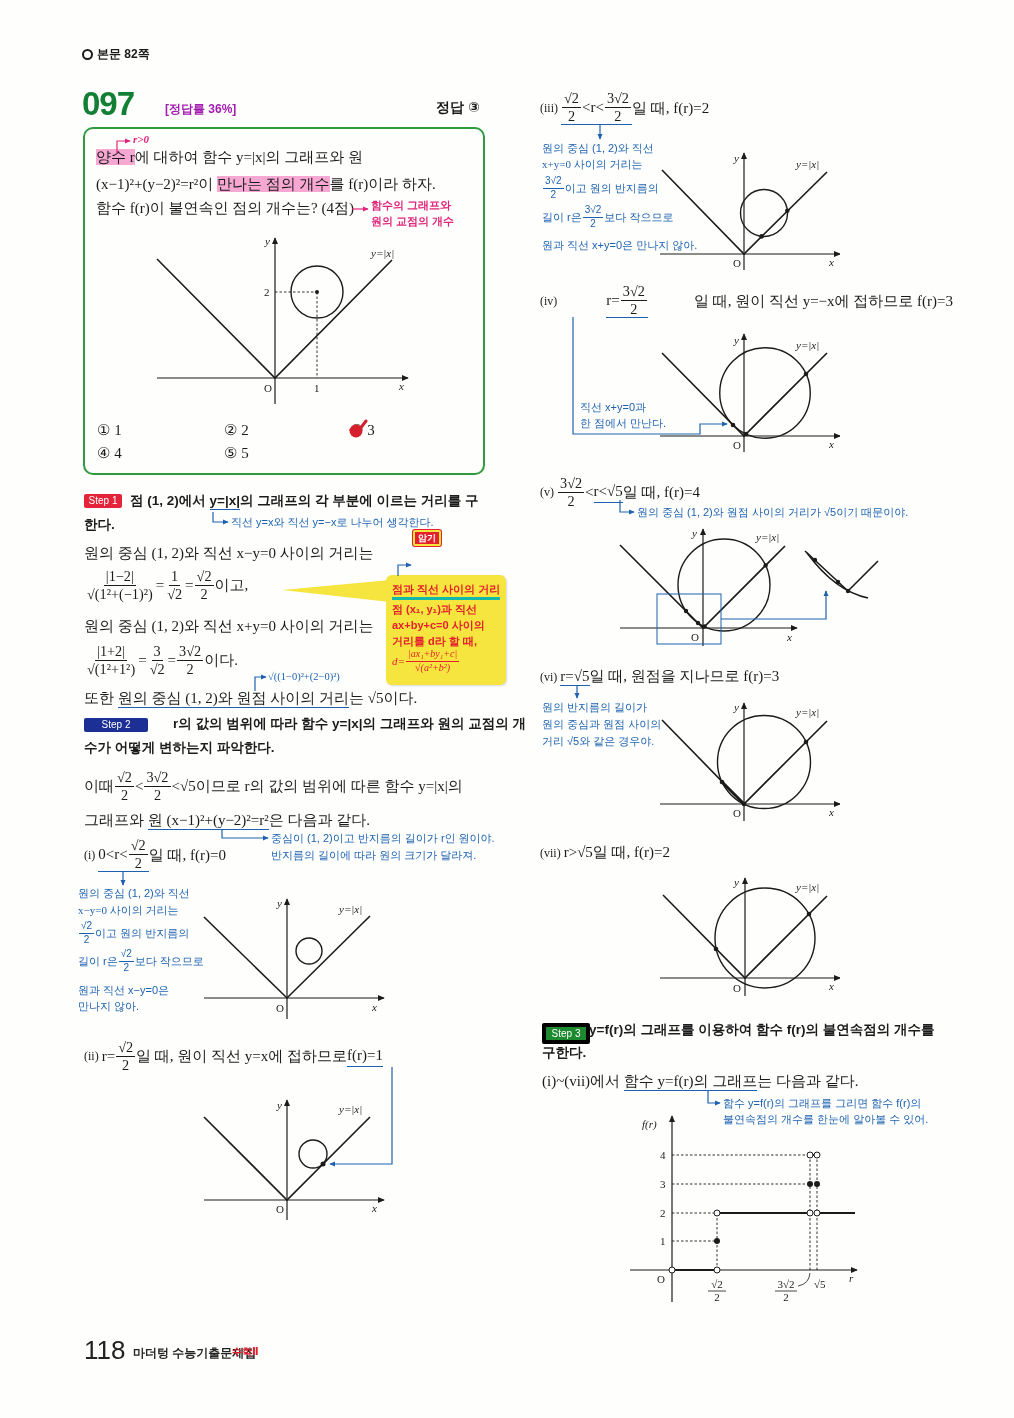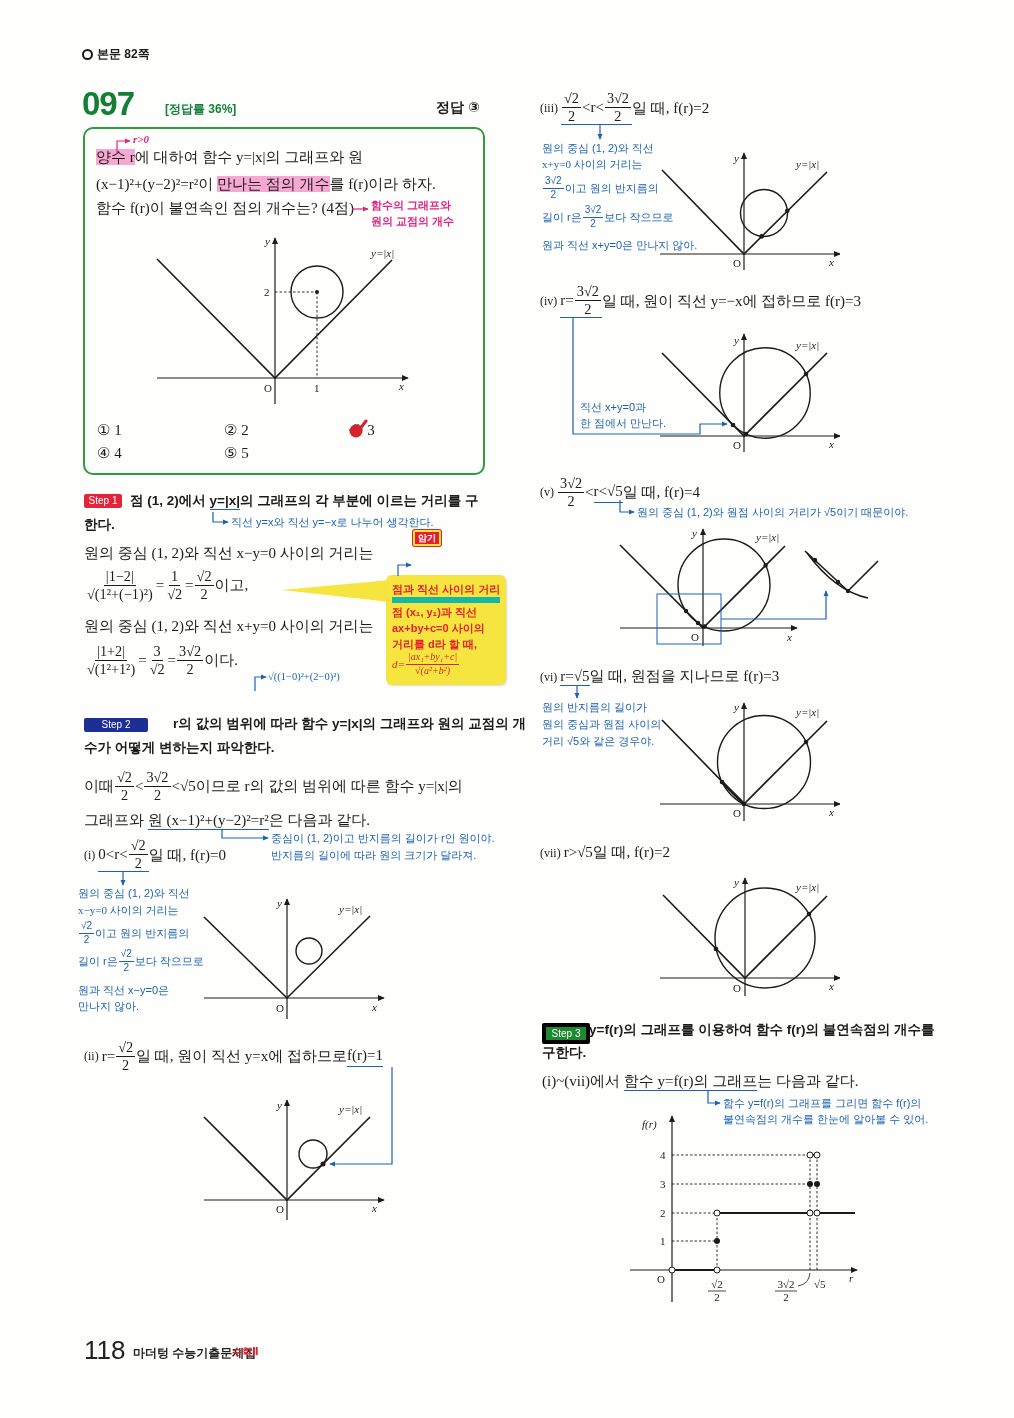--- a/index.html
+++ b/index.html
@@ -13,31 +13,31 @@
   .frac{display:inline-flex;flex-direction:column;align-items:center;vertical-align:middle;line-height:1.05;margin:0 1px;font-size:0.95em;}
   .frac>.num{border-bottom:1px solid currentColor;padding:0 2px 1px;}
   .frac>.den{padding:1px 2px 0;}
   .note{font-family:"Liberation Sans","DejaVu Sans",sans-serif;font-size:11px;line-height:15px;color:#1d62b0;}
   .note .frac{font-size:10px;}
   .note-pink{font-family:"Liberation Sans","DejaVu Sans",sans-serif;font-size:11px;line-height:15px;color:#e0257a;font-weight:bold;}
   .u-blue{border-bottom:1.5px solid #1d62b0;padding-bottom:1px;}
   .hl{background:#f7a8d2;}
   .hdr-icon{width:7px;height:7px;border:2.5px solid #1b1b1b;border-radius:50%;}
   .prob-num{font-size:33px;font-weight:bold;color:#127f34;letter-spacing:-1px;line-height:36px;}
-  .acc{font-size:12px;font-weight:bold;color:#15803d;padding-left:24px;}
+  .acc{font-size:12px;font-weight:bold;color:#a21caf;padding-left:24px;}
   .problem-box{border:2px solid #2f9a3e;border-radius:10px;}
   .badge{font-family:"Liberation Sans","DejaVu Sans",sans-serif;font-size:10px;line-height:14px;color:#fff;text-align:center;border-radius:2px;}
   .b1{background:#e42438;}
   .b2{background:#1b2f95;}
   .b3{background:#1d8a30;border:4px solid #000000;}
   .step-title{font-family:"Liberation Sans","DejaVu Sans",sans-serif;font-weight:bold;font-size:13.5px;line-height:20px;color:#1b1b1b;}
   .clabel{font-size:12px;margin-right:3px;}
   .memo-box{background:#f6e53f;border-radius:6px;padding:6px 6px;width:108px;height:98px;box-shadow:1px 1px 2px rgba(0,0,0,0.15);
             font-family:"Liberation Sans","DejaVu Sans",sans-serif;font-size:11px;line-height:16px;color:#e3202c;font-weight:bold;}
-  .memo-title{border-bottom:6px solid #14b8a6;color:#e3202c;margin-bottom:1px;}
+  .memo-title{border-bottom:3px solid #14b8a6;color:#e3202c;margin-bottom:1px;}
   .memo-badge{background:#e3202c;border:2px solid #f6e53f;color:#fff;font-size:9px;line-height:12px;padding:0 3px;border-radius:2px;
               font-family:"Liberation Sans","DejaVu Sans",sans-serif;font-weight:bold;box-shadow:0 0 0 1px #e3202c;}
   svg .ax{stroke:#1b1b1b;stroke-width:1.2;fill:none;}
   svg .curve{stroke:#1b1b1b;stroke-width:1.6;fill:none;}
   svg .circ{stroke:#1b1b1b;stroke-width:1.4;fill:none;}
   svg .dash{stroke:#1b1b1b;stroke-width:0.9;stroke-dasharray:2.5 2;fill:none;}
   svg .dot{fill:#1b1b1b;}
   svg .odot{fill:#ffffff;stroke:#1b1b1b;stroke-width:1;}
   svg .lbl{font-family:"Liberation Serif","DejaVu Serif",serif;font-size:11px;fill:#1b1b1b;}
   svg .lbl-i{font-family:"Liberation Serif","DejaVu Serif",serif;font-size:11px;font-style:italic;fill:#1b1b1b;}
@@ -143,20 +143,21 @@
         <span class="den">√2</span>
       </span>
     <span>=</span>
     <span class="frac">
         <span class="num">3√2</span>
         <span class="den">2</span>
       </span>
     <span>이다.</span>
   </div>
   <div class="abs note" style="left:268px;top:669px;font-family:'Liberation Serif',serif;font-size:10.5px;">√((1−0)²+(2−0)²)</div>
+  <div class="abs body" style="left:84px;top:688px;"><span>또한 </span><span class="u-blue">원의 중심 (1, 2)와 원점 사이의 거리</span><span>는 √5이다.</span></div>
 
   <svg class="abs" style="left:270px;top:572px;" width="125" height="36" viewBox="270 572 125 36">
     <polygon points="282,590 390,580 390,602" fill="#f6e53f"></polygon>
   </svg>
   <div class="abs memo-box" style="left:386px;top:575px;">
     <div class="memo-title">점과 직선 사이의 거리</div>
     <div>점 (x₁, y₁)과 직선</div>
     <div>ax+by+c=0 사이의</div>
     <div>거리를 d라 할 때,</div>
     <div class="mline" style="font-family:'Liberation Serif',serif;font-style:italic;font-weight:normal;">
@@ -294,21 +295,21 @@
     <polyline class="curve" points="662,170 744,254 827,172"></polyline>
     <circle class="circ" cx="764" cy="213" r="23.5"></circle>
     <circle class="dot" cx="761.6" cy="236.4" r="2.3"></circle>
     <circle class="dot" cx="787.3" cy="210.7" r="2.3"></circle>
     <text class="lbl-i" x="734" y="162">y</text>
     <text class="lbl-i" x="796" y="168">y=|x|</text>
     <text class="lbl" x="733" y="267">O</text>
     <text class="lbl-i" x="829" y="266">x</text>
   </svg>
 
-  <div class="abs body mline" style="left:540px;top:283px;height:36px;">
+  <div class="abs body mline" style="left:540px;top:283px;height:36px;gap:46px;">
     <span class="clabel">(iv)</span>
     <span class="mline u-blue">
       <span>r=</span>
       <span class="frac">
           <span class="num">3√2</span>
           <span class="den">2</span>
         </span>
     </span>
     <span>일 때, 원이 직선 y=−x에 접하므로 f(r)=3</span>
   </div>

